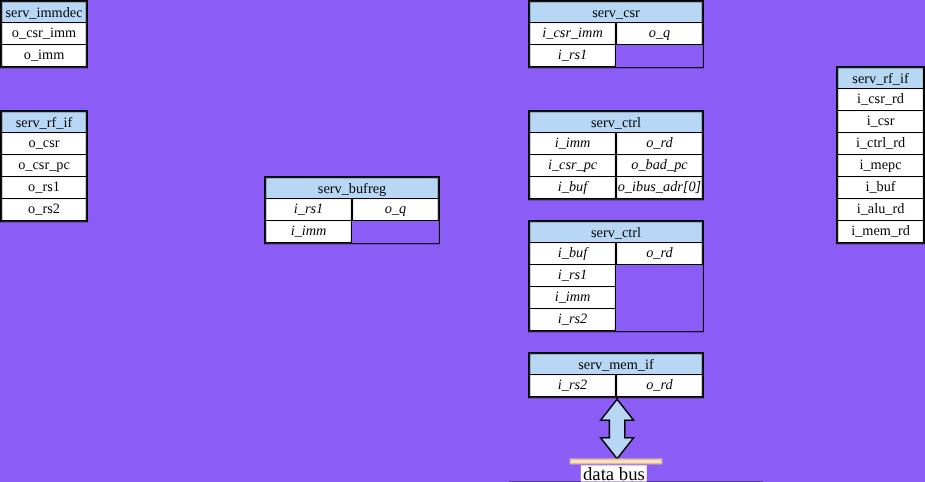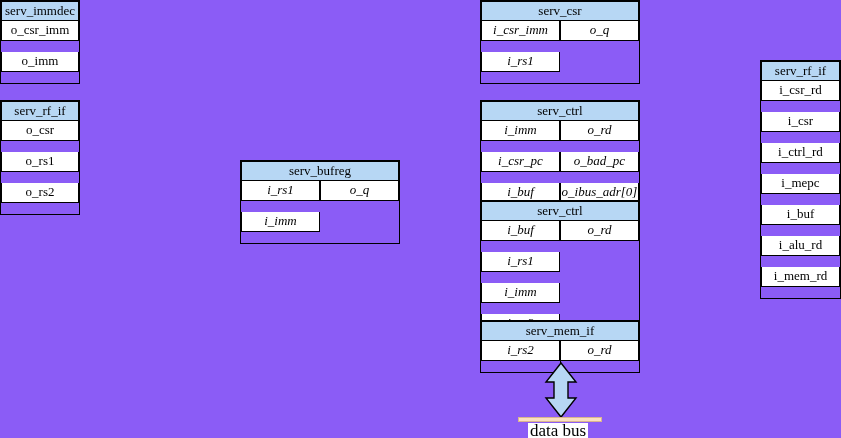--- a/index.html
+++ b/index.html
@@ -33,21 +33,21 @@
     height: 20px;
     line-height: 18px;
     text-align: center;
     font-size: 13px;
     color: #000000;
     white-space: nowrap;
     overflow: visible;
   }
   .blk-row {
     display: flex;
-    height: 31px;
+    height: 20px;
     box-sizing: border-box;
   }
   .cell {
     background: #ffffff;
     border: 1px solid #000000;
     border-top: none;
     box-sizing: border-box;
     height: 20px;
     line-height: 18px;
     text-align: center;
@@ -105,20 +105,23 @@
       <div class="cell full">o_imm</div>
     </div>
   </div>
 
   <div class="block" style="left:0px; top:100px; width:80px;">
     <div class="blk-header">serv_rf_if</div>
     <div class="blk-row">
       <div class="cell full">o_csr</div>
     </div>
     <div class="blk-row">
+      <div class="cell full">o_csr_pc</div>
+    </div>
+    <div class="blk-row">
       <div class="cell full">o_rs1</div>
     </div>
     <div class="blk-row">
       <div class="cell full">o_rs2</div>
     </div>
   </div>
 
   <div class="block" style="left:240px; top:160px; width:160px;">
     <div class="blk-header">serv_bufreg</div>
     <div class="blk-row">

